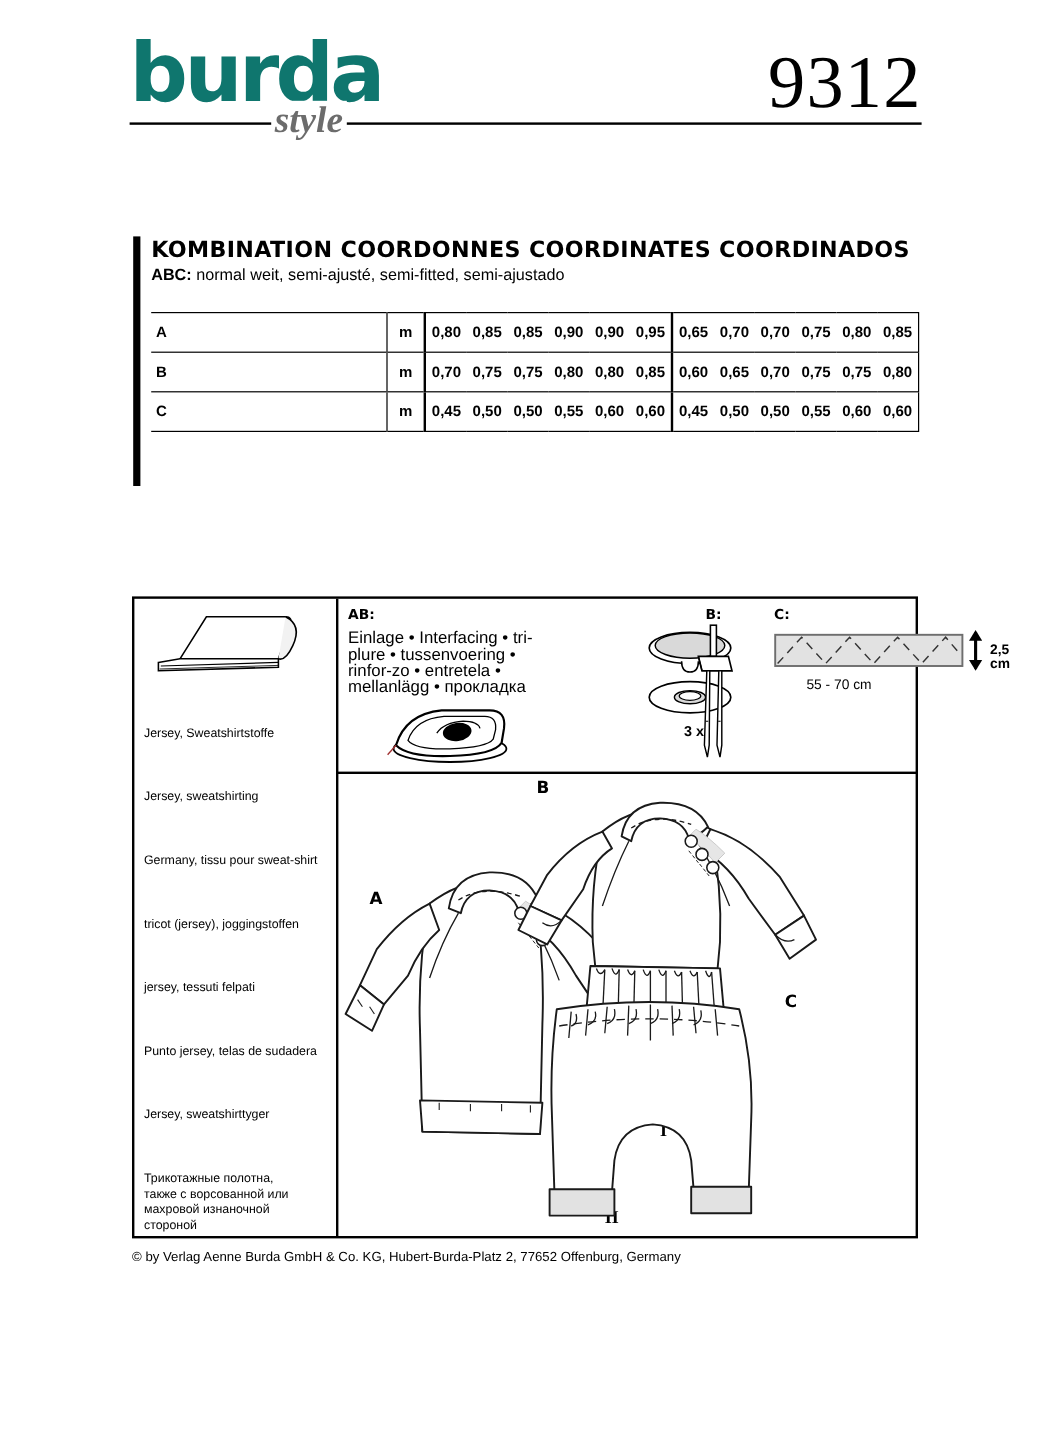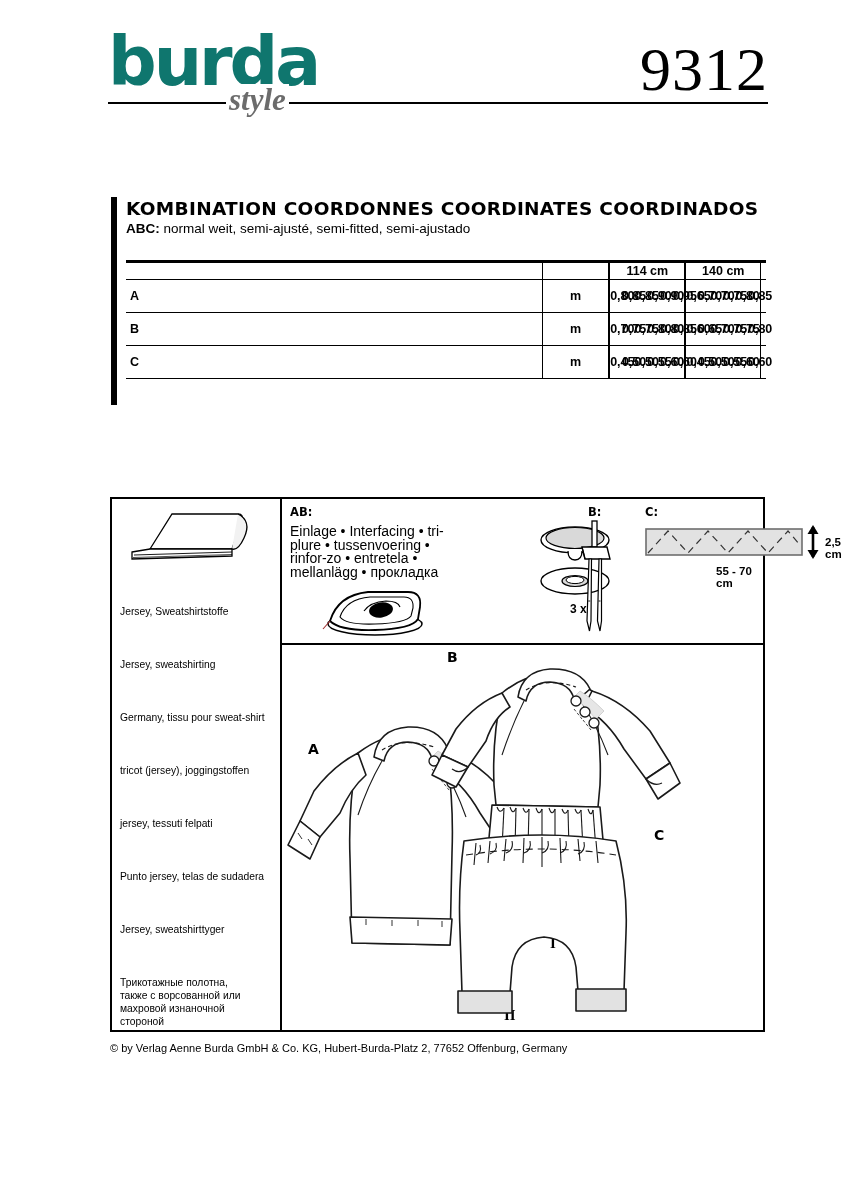--- a/index.html
+++ b/index.html
@@ -210,22 +210,21 @@
   #snap-count {
     position: absolute;
     left: 288px; top: 103px;
     font-size: 12px;
     font-weight: bold;
   }
   #elastic-len {
     position: absolute;
     left: 390px; top: 66px;
     font-size: 11.5px;
-    font-weight: bold;
-    margin-left: 44px;
+    font-weight: normal;
   }
   #elastic-wid {
     position: absolute;
     left: 543px; top: 37px;
     font-size: 11.5px;
     font-weight: bold;
   }
 
   
   #garments {
@@ -266,27 +265,20 @@
 </div>
 
 <div id="left-bar"></div>
 <div id="title-block">
   <div id="title-main">KOMBINATION  COORDONNES  COORDINATES  COORDINADOS</div>
   <div id="title-sub"><span class="sub-prefix">ABC:</span><span> normal weit, semi-ajusté, semi-fitted, semi-ajustado</span></div>
 </div>
 
 <table id="size-table">
   <tbody>
-    <tr class="r-top">
-      <td class="c-label bd-top-thick"></td>
-      <td class="c-unit bd-top-thick vl-left"></td>
-      <td class="c-size bd-top-thick vl-left-thick c-fabwidth" colspan="6">114 cm</td>
-      <td class="c-size bd-top-thick vl-left-thick c-fabwidth" colspan="6">140 cm</td>
-      <td style="width:2px;border-top:3px solid #000;border-left:1.4px solid #000;"></td>
-    </tr>
 
     <tr class="r-data bd-top-thin">
       <td class="c-label">A</td>
       <td class="c-unit vl-left">m</td>
       <td class="c-size vl-left-thick">0,80</td>
       <td class="c-size">0,85</td>
       <td class="c-size">0,85</td>
       <td class="c-size">0,90</td>
       <td class="c-size">0,90</td>
       <td class="c-size">0,95</td>

